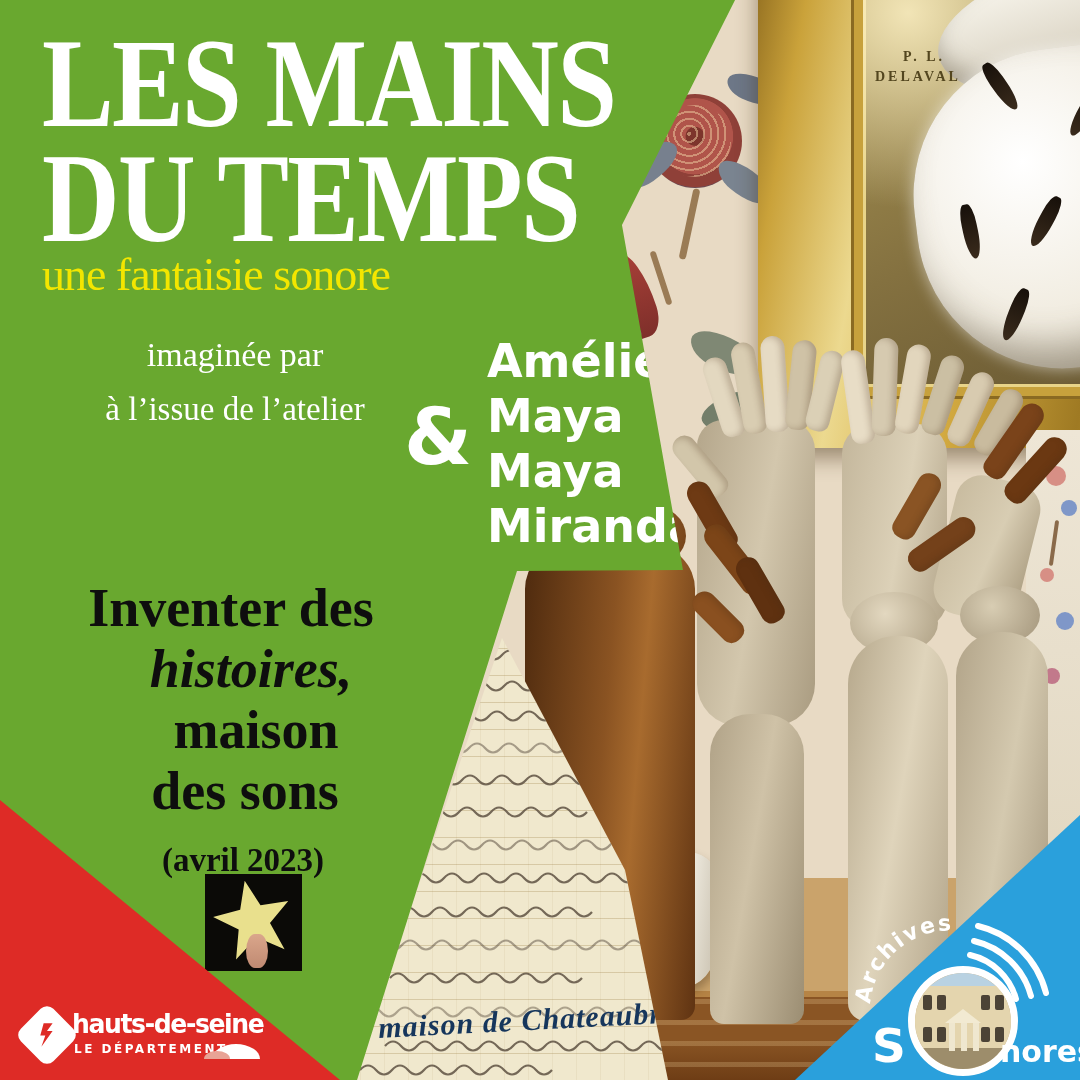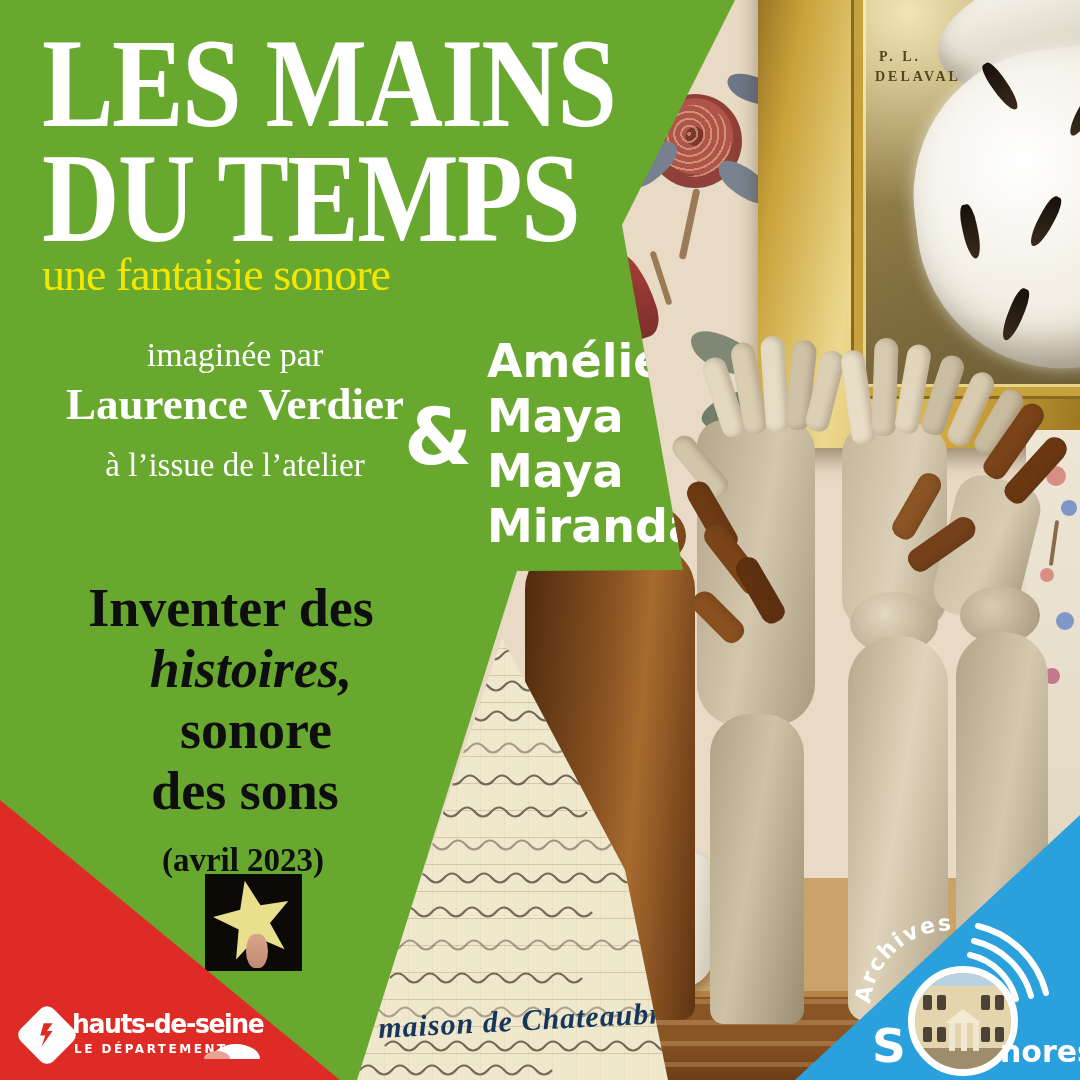--- a/index.html
+++ b/index.html
@@ -147,21 +147,21 @@
       <div class="painting">
         <div class="fur-roll"></div>
         <div class="fur-body"></div>
         <div class="tail" style="left:130px;top:70px;transform:rotate(-35deg);"></div>
         <div class="tail" style="left:215px;top:95px;transform:rotate(30deg);"></div>
         <div class="tail" style="left:100px;top:215px;transform:rotate(-12deg);"></div>
         <div class="tail" style="left:175px;top:205px;transform:rotate(28deg);"></div>
         <div class="tail" style="left:232px;top:258px;transform:rotate(40deg);"></div>
         <div class="tail" style="left:145px;top:298px;transform:rotate(22deg);"></div>
         <div class="sig">
-          <div style="margin-left:4px;">P. L.</div>
+          <div style="margin-left:28px;">P. L.</div>
           <div>DELAVAL</div>
         </div>
       </div>
     </div>
 
     <div class="wp-right"></div>
     <div class="mini" style="left:1046px;top:466px;width:20px;height:20px;background:#d78f85;"></div>
     <div class="mini" style="left:1061px;top:500px;width:16px;height:16px;background:#7f97c8;"></div>
     <div class="stem" style="left:1052px;top:520px;width:4px;height:46px;transform:rotate(8deg);background:#8a6a4a;"></div>
     <div class="mini" style="left:1040px;top:568px;width:14px;height:14px;background:#d78f85;"></div>
@@ -233,36 +233,35 @@
 
   <div class="green">
     <div class="title">
       <div>LES MAINS</div>
       <div>DU TEMPS</div>
     </div>
     <div class="subtitle">une fantaisie sonore</div>
 
     <div class="credits">
       <div class="credit-intro">imaginée par</div>
-      <div class="author">Laurence Verdier</div>
       <div class="atelier-note">à l’issue de l’atelier</div>
     </div>
     <div class="amp">&amp;</div>
 
     <div class="names">
       <div>Amélie</div>
       <div>Maya</div>
       <div>Maya</div>
       <div>Miranda</div>
     </div>
 
     <div class="workshop">
       <div class="w1">Inventer des</div>
       <div class="w2">histoires,</div>
-      <div class="w3">sonore</div>
+      <div class="w3">maison</div>
       <div class="w4">des sons</div>
       <div class="wdate">(avril 2023)</div>
     </div>
 
     <div class="star-box">
       <div class="star"></div>
       <div class="fingertip"></div>
     </div>
   </div>
 

